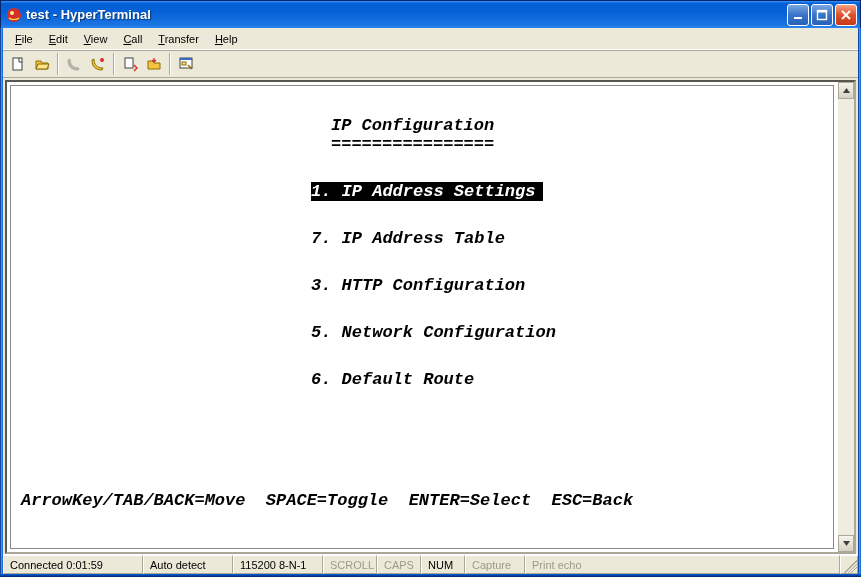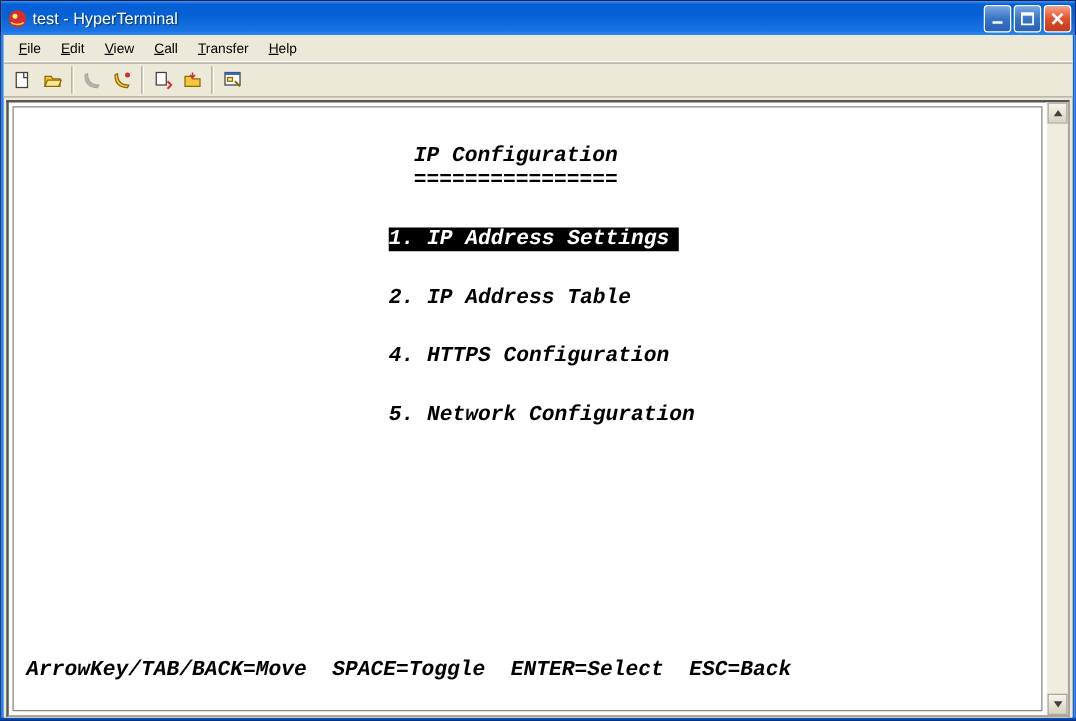--- a/index.html
+++ b/index.html
@@ -15,21 +15,21 @@
   
   .titlebar {
     height: 28px;
     background: linear-gradient(to bottom, #3a95ff 0%, #0560d6 8%, #0560d6 40%, #1a74e2 88%, #2b87f5 100%);
     border: 1px solid #0a246a;
     border-bottom: none;
     display: flex;
     align-items: center;
     padding: 0 3px 0 5px;
     color: #fff;
-    font-weight: normal;
+    font-weight: bold;
     font-size: 13px;
   }
   .titlebar .app-icon {
     width: 16px; height: 16px;
     margin-right: 4px;
     display: inline-flex; align-items: center; justify-content: center;
   }
   .titlebar .title { flex: 1; text-shadow: 1px 1px 1px rgba(0,0,0,0.5); white-space: nowrap; overflow: hidden;}
   .win-buttons { display: flex; gap: 2px; }
   .win-btn {
@@ -114,21 +114,21 @@
     font-size: 17px;
     font-weight: bold;
     color:#000;
     padding: 30px 10px 10px 10px;
   }
   .term-title { margin-left: 310px; }
   .term-underline { margin-left: 310px; letter-spacing: 0px;}
   .menu-list { margin-top: 28px; margin-left:290px; }
   .menu-list .mrow { margin-bottom: 28px; white-space: pre; }
   .mrow.selected { background:#000; color:#fff; display:inline-block; padding-right:8px;}
-  .help-line { position:absolute; bottom:22px; left:10px; white-space: pre; }
+  .help-line { position:absolute; bottom:38px; left:10px; white-space: pre; }
   
   .vscroll {
     width:17px;
     background:#e8e5d8;
     border-left:1px solid #fff;
     display:flex; flex-direction:column;
   }
   .vscroll .sbtn {
     height:17px; background:linear-gradient(#f6f4ec,#d6d2c2);
     border:1px solid #aca899; display:flex;align-items:center;justify-content:center;
@@ -254,32 +254,43 @@
           <path d="M10 9l4 4" stroke="#8a6d00" stroke-width="1.5"></path>
           <rect x="4" y="6" width="4" height="3" fill="#ffe48a" stroke="#8a6d00"></rect>
         </svg>
     </div>
   </div>
 
   <div class="terminal-wrap">
     <div class="terminal">
       <div class="term-title">IP Configuration</div>
       <div class="term-underline">================</div>
-      <div class="menu-list" id="menu-list"><div class="mrow selected">1. IP Address Settings</div><div class="mrow">2. IP Address Table</div><div class="mrow">4. HTTPS Configuration</div><div class="mrow">5. Network Configuration</div></div>
+      <div class="menu-list" id="menu-list"><div class="mrow selected">1. IP Address Settings</div><div class="mrow">7. IP Address Table</div><div class="mrow">3. HTTP Configuration</div><div class="mrow">5. Network Configuration</div><div class="mrow">6. Default Route</div></div>
       <div class="help-line">ArrowKey/TAB/BACK=Move  SPACE=Toggle  ENTER=Select  ESC=Back</div>
     </div>
     <div class="vscroll">
       <div class="sbtn">
           <svg viewBox="0 0 9 9">
             <path d="M4.5 2L8 7H1z" fill="#404040"></path>
           </svg>
         </div>
       <div class="track"></div>
       <div class="sbtn">
           <svg viewBox="0 0 9 9">
             <path d="M4.5 7L1 2h7z" fill="#404040"></path>
           </svg>
         </div>
     </div>
   </div>
 
+  <div class="statusbar">
+    <div class="pane" style="width:140px">Connected 0:01:59</div>
+    <div class="pane" style="width:90px">Auto detect</div>
+    <div class="pane" style="width:90px">115200 8-N-1</div>
+    <div class="pane dim" style="width:54px">SCROLL</div>
+    <div class="pane dim" style="width:44px">CAPS</div>
+    <div class="pane" style="width:44px">NUM</div>
+    <div class="pane dim" style="width:60px">Capture</div>
+    <div class="pane dim" style="flex:1">Print echo</div>
+    <div class="grip"></div>
+  </div>
 
 </div>
 
 </body></html>

